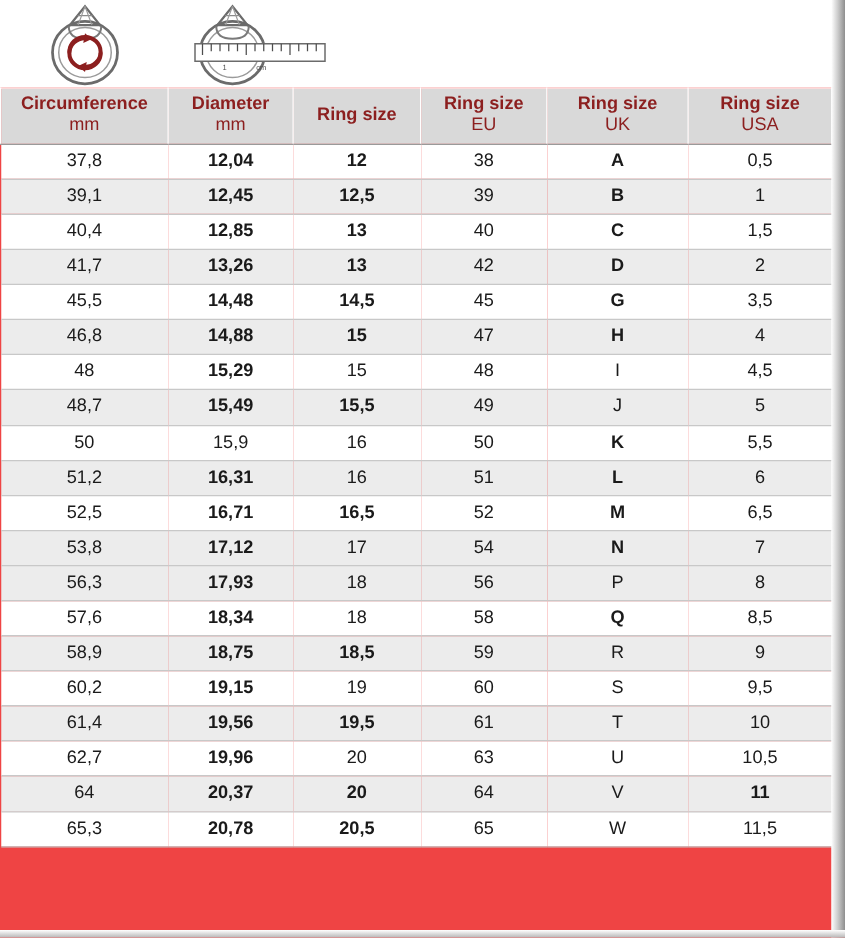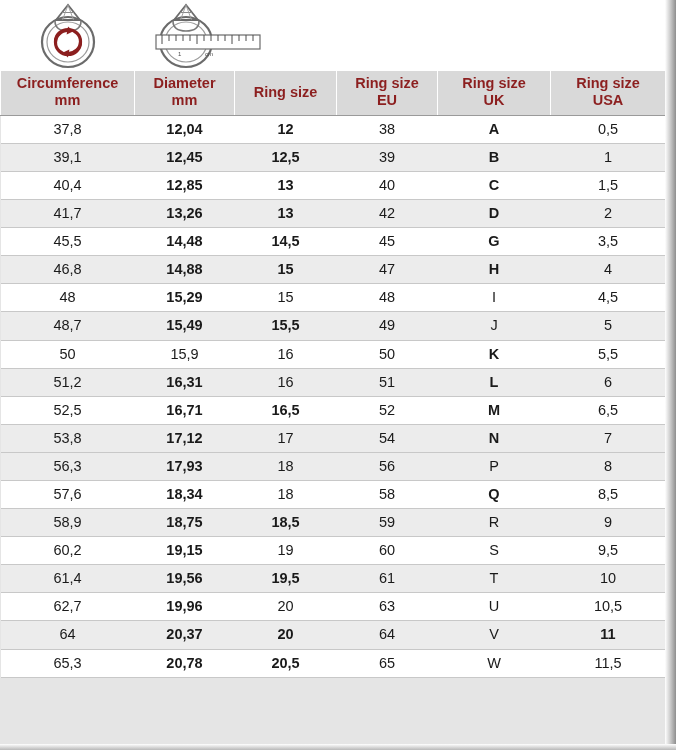--- a/index.html
+++ b/index.html
@@ -11,21 +11,21 @@
     height: 750px;
     background: #ffffff;
     font-family: "Liberation Sans", sans-serif;
     overflow: hidden;
     position: relative;
   }
   #page {
     position: relative;
     width: 676px;
     height: 750px;
-    background: #e5e5e5;
+    background: #ef4444;
   }
   
   .illus-strip {
     position: relative;
     height: 70px;
     width: 676px;
     background: #ffffff;
   }
   .ring-figure {
     position: absolute;
@@ -53,21 +53,21 @@
     color: #8c1f1f;
     font-size: 14.5px;
     font-weight: bold;
     text-align: center;
     border: 1px solid #ffffff;
     border-bottom: 1px solid #9a9a9a;
     padding: 4px 2px 5px 2px;
     line-height: 1.2;
   }
   thead th .hdr-l1 { display: block; }
-  thead th .hdr-l2 { display: block; font-weight: bold; text-align: center; }
+  thead th .hdr-l2 { display: block; font-weight: normal; text-align: center; }
 
   tbody td {
     font-size: 14.5px;
     text-align: center;
     color: #1a1a1a;
     border-top: 1px solid #c8c8c8;
     border-bottom: 1px solid #c8c8c8;
     border-left: none;
     border-right: none;
     height: 27.1px;

